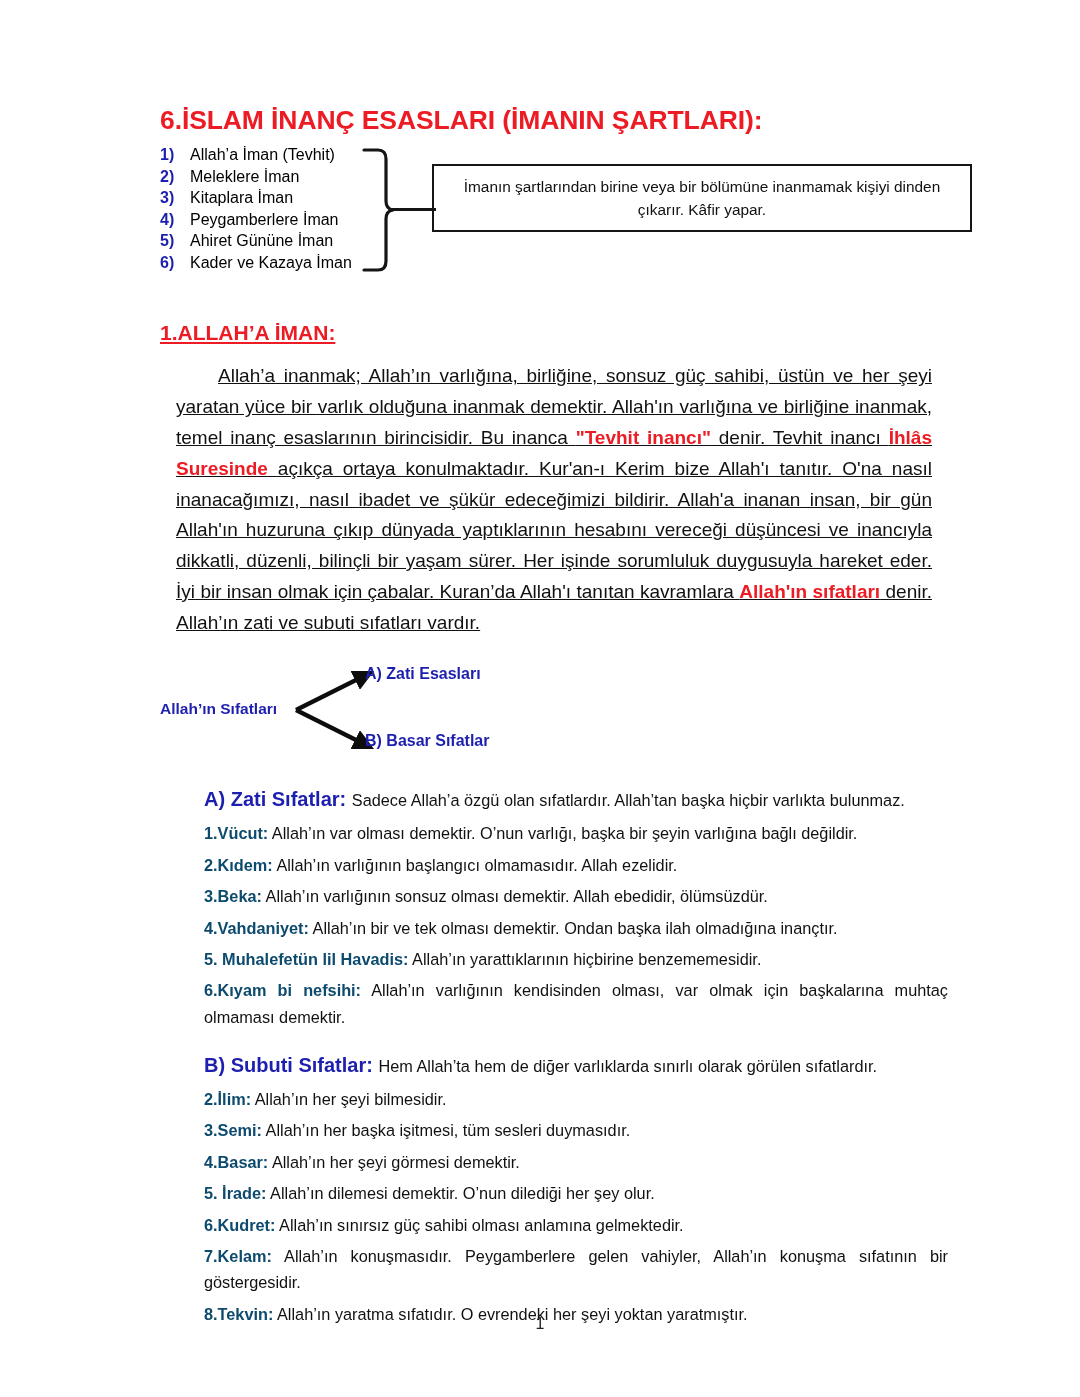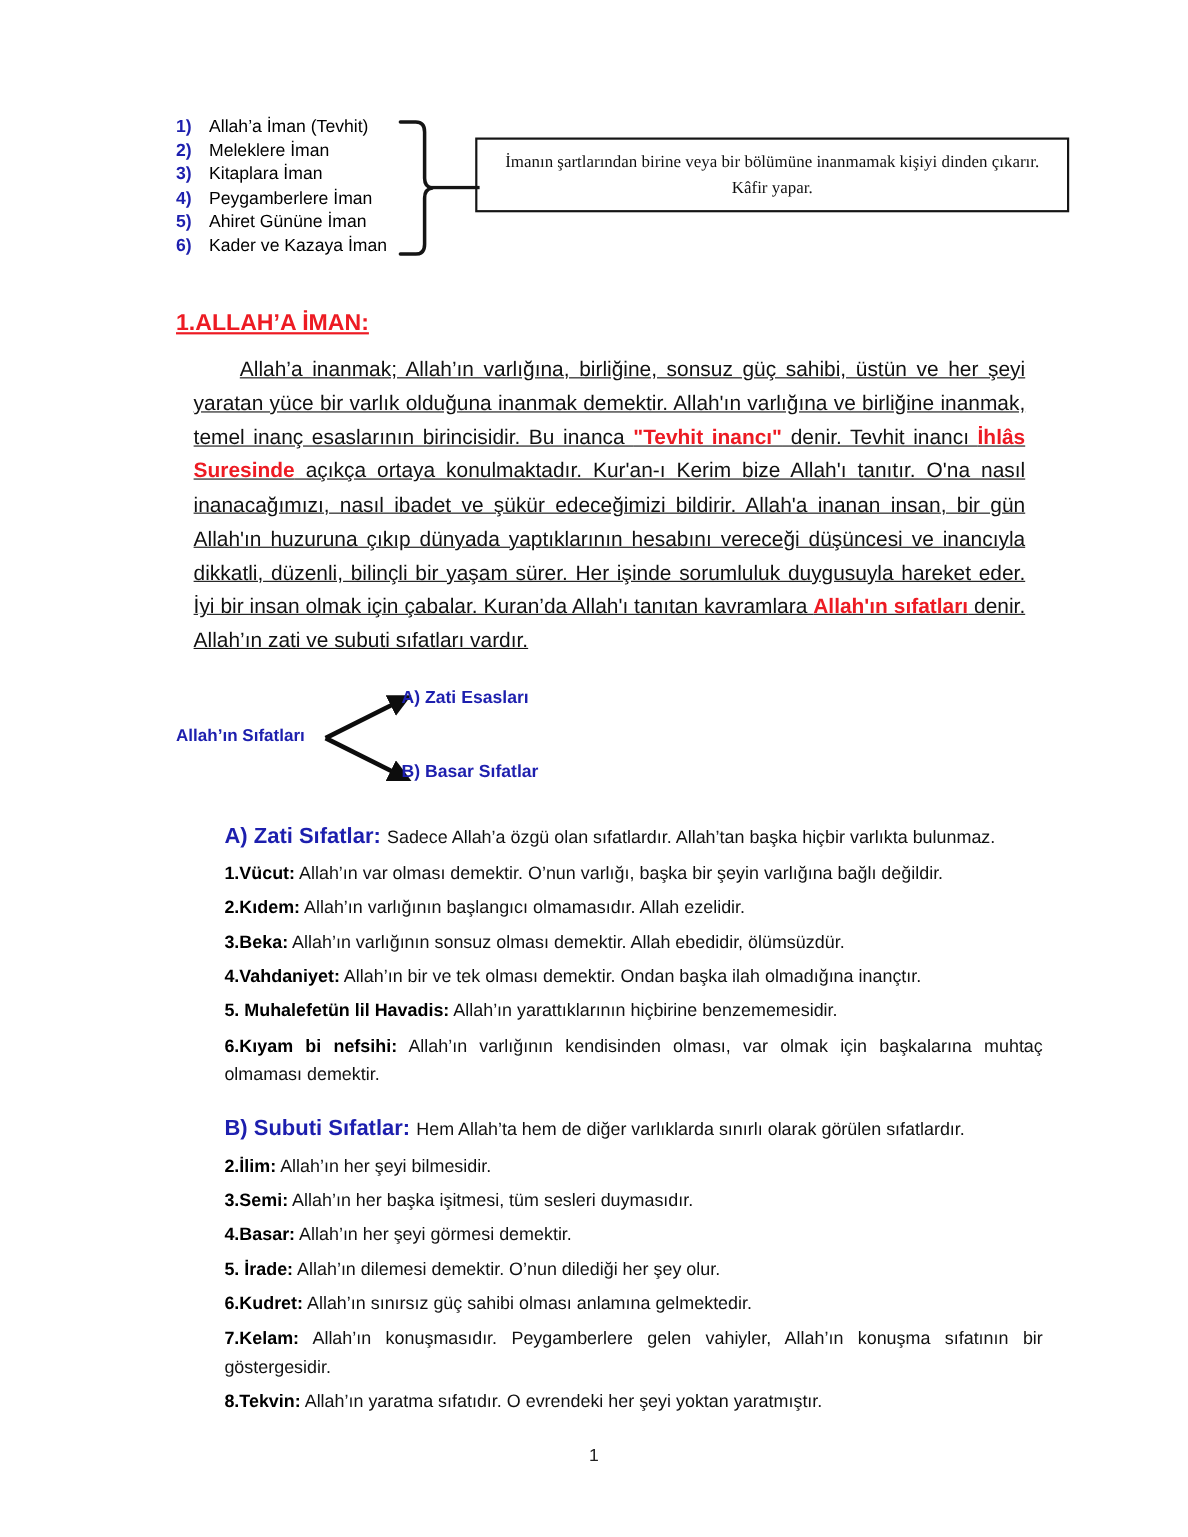--- a/index.html
+++ b/index.html
@@ -95,21 +95,20 @@
     display: flex;
     align-items: center;
     justify-content: center;
     padding: 4px 14px;
   }
   .callout-text {
     font-size: 15.4px;
     line-height: 1.5;
     text-align: center;
     color: #111111;
-    font-family: Liberation Serif, serif;
   }
 
   
   .section-heading {
     color: #ED1B23;
     font-weight: bold;
     font-size: 21px;
     text-decoration: underline;
     text-underline-offset: 2px;
     margin: 42px 0 3px 0;
@@ -174,40 +173,41 @@
     font-size: 16.3px;
   }
   .attr-item {
     font-size: 16.3px;
     line-height: 1.62;
     color: #111111;
     margin: 0 0 5px 0;
     text-align: justify;
   }
   .attr-item .attr-name {
-    color: #000000;
+    color: #0c4a6e;
     font-weight: bold;
   }
 
   
   .page-number {
     position: absolute;
     left: 0;
     right: 0;
     bottom: 64px;
     text-align: center;
     font-size: 16px;
     color: #222222;
   }
 </style>
 </head>
 <body>
 
 <div class="page">
 
+  <h1 class="doc-title">6.İSLAM İNANÇ ESASLARI (İMANIN ŞARTLARI):</h1>
 
   <div class="pillars-zone">
 
     <div class="pillars-list">
       <div class="pillar-row">
         <span class="pillar-num">1)</span>
         <span class="pillar-text">Allah’a İman (Tevhit)</span>
       </div>
       <div class="pillar-row">
         <span class="pillar-num">2)</span>

